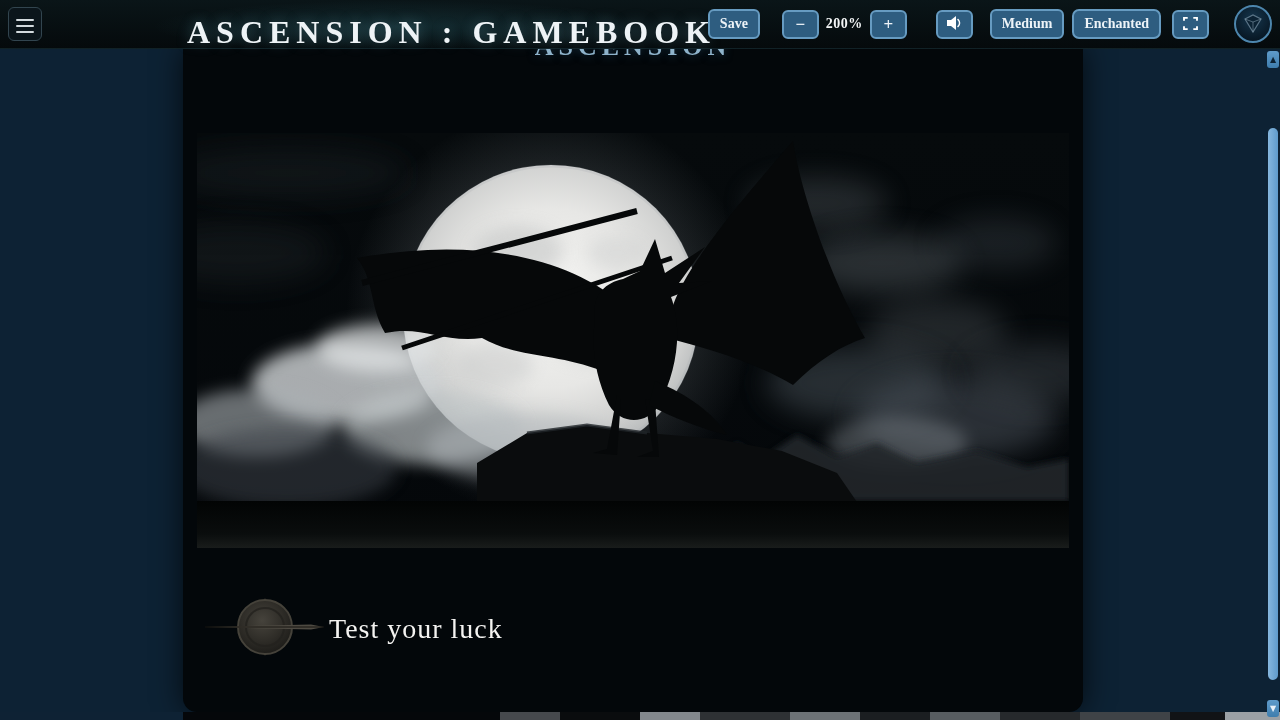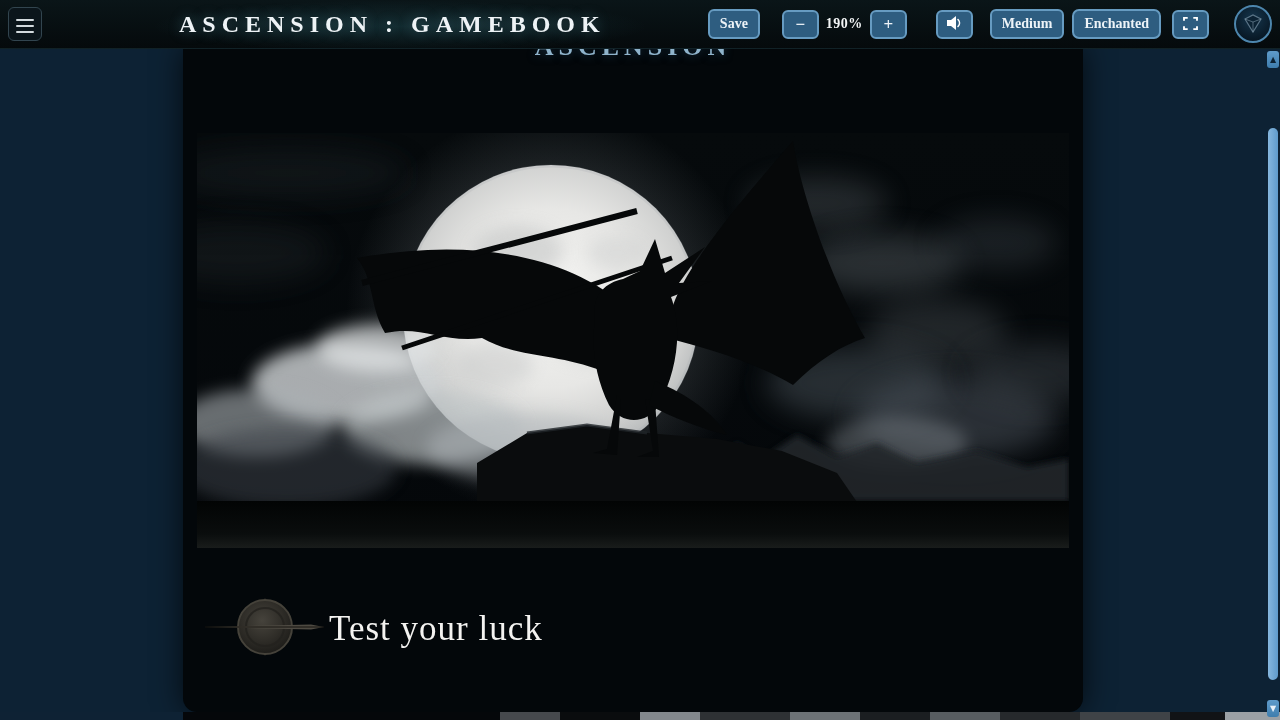--- a/index.html
+++ b/index.html
@@ -20,22 +20,22 @@
     background:radial-gradient(ellipse at 50% 55%, rgba(60,140,155,0.22), rgba(0,0,0,0) 70%);
     pointer-events:none;
   }
   .menu-btn{
     position:absolute;left:8px;top:7px;width:34px;height:34px;box-sizing:border-box;
     background:#0b151b;border:1px solid #32454f;border-radius:6px;cursor:pointer;
     padding-top:8px;
   }
   .menu-btn i{display:block;width:18px;height:2.5px;background:#d3dade;margin:0 auto 3.5px auto;border-radius:1px;}
   .app-title{
-    position:absolute;left:179px;top:0;margin:0;line-height:49px;
-    font-size:24px;font-weight:700;letter-spacing:6px;color:#eef3f6;
+    position:absolute;left:179px;top:0;margin:8px;line-height:49px;
+    font-size:32px;font-weight:700;letter-spacing:6px;color:#eef3f6;
     text-shadow:0 0 14px rgba(130,205,225,0.35);
     white-space:nowrap;
   }
   .controls{position:absolute;right:8px;top:0;height:48px;display:flex;align-items:center;}
   .btn{
     background:#2e5d80;border:2px solid #669bc1;border-radius:6px;box-sizing:border-box;
     color:#edf3f7;font-family:"Liberation Serif",serif;font-weight:700;font-size:14px;
     height:29px;padding:13px 10px;display:flex;align-items:center;justify-content:center;
     cursor:pointer;white-space:nowrap;
   }
@@ -66,21 +66,21 @@
     font-size:26px;font-weight:700;letter-spacing:5px;color:#8fb3cb;
     text-shadow:0 1px 9px rgba(45,95,135,0.5);
   }
   .scene{position:absolute;left:14px;top:85px;width:872px;height:415px;background:#000;}
   .scene svg{display:block;}
 
   .choice{
     position:absolute;left:20px;top:550px;height:62px;
     display:flex;align-items:center;cursor:pointer;
   }
-  .choice-label{font-size:35px;color:#f4f3f1;margin-left:4px;letter-spacing:1px;}
+  .choice-label{font-size:28px;color:#f4f3f1;margin-left:4px;letter-spacing:1px;}
 
   
   .scrollbar{position:absolute;right:0;top:48px;bottom:0;width:14px;z-index:40;}
   .sb-up,.sb-down{
     position:absolute;left:1px;width:12px;height:17px;border-radius:3px;
     background:linear-gradient(180deg,#5f9bca,#3e7dad);
     font-size:8px;text-align:center;line-height:17px;cursor:pointer;
     font-family:"DejaVu Sans",sans-serif;
   }
   .sb-up{top:3px;color:#0d2334;}
@@ -108,21 +108,21 @@
 
   <header class="header">
     <button class="menu-btn">
       <span><i></i><i></i><i></i></span>
     </button>
     <h1 class="app-title">ASCENSION : GAMEBOOK</h1>
 
     <div class="controls">
       <button class="btn btn-save">Save</button>
       <button class="btn btn-sq btn-minus">−</button>
-      <span class="zoom-level">190%</span>
+      <span class="zoom-level">200%</span>
       <button class="btn btn-sq btn-plus">+</button>
       <button class="btn btn-sq btn-sound">
         <span>
           <svg width="18" height="16" viewBox="0 0 18 16">
               <path d="M2 5h4l5-4v14l-5-4H2z" fill="#ffffff"></path>
               <path d="M13 4.5c2 2 2 5 0 7" stroke="#ffffff" stroke-width="1.6" fill="none" stroke-linecap="round"></path>
             </svg>
         </span>
       </button>
       <button class="btn btn-medium">Medium</button>

